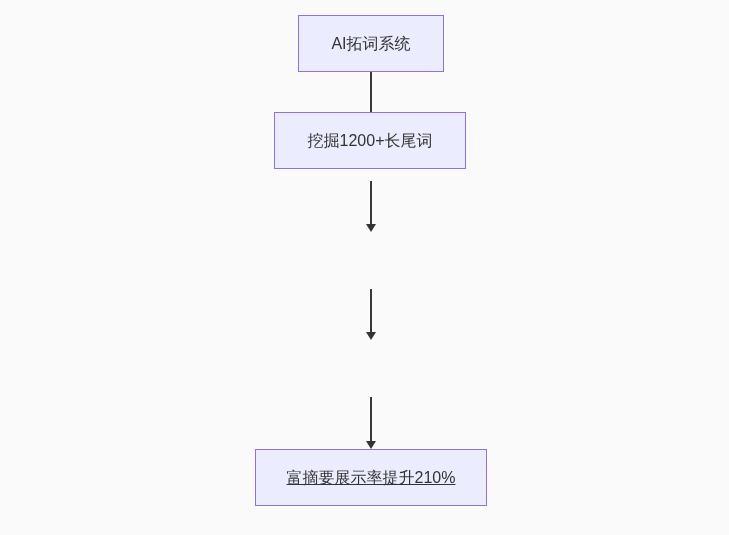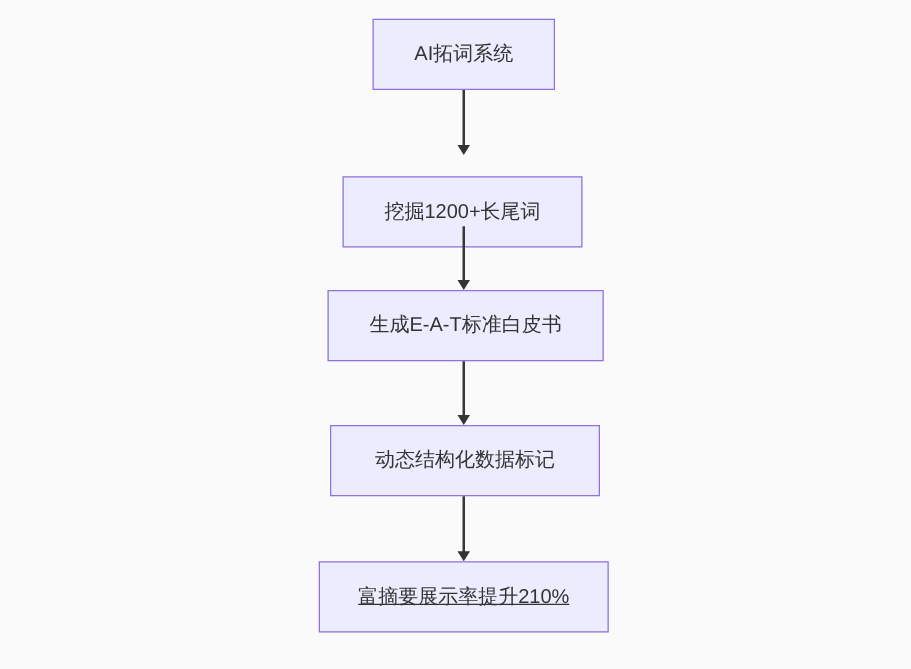--- a/index.html
+++ b/index.html
@@ -26,21 +26,21 @@
     color: #333333;
     font-size: 16px;
     line-height: 1;
     display: flex;
     align-items: center;
     justify-content: center;
     text-align: center;
     white-space: nowrap;
   }
   .node-1 { left: 298px; top: 15px;  width: 146px; height: 57px; }
-  .node-2 { left: 274px; top: 141px; width: 192px; height: 57px; }
+  .node-2 { left: 274px; top: 112px; width: 192px; height: 57px; }
   .node-3 { left: 262px; top: 232px; width: 221px; height: 57px; }
   .node-4 { left: 264px; top: 340px; width: 216px; height: 57px; }
   .node-5 { left: 255px; top: 449px; width: 232px; height: 57px; text-decoration: underline; }
 
   .edge {
     position: absolute;
     left: 366px;   
     width: 10px;
   }
   .edge-1 { top: 72px;  height: 52px; }
@@ -83,32 +83,26 @@
 
   <div class="node node-2">
     <span>挖掘1200+长尾词</span>
   </div>
 
   <div class="edge edge-2">
     <div class="line"></div>
     <div class="head"></div>
   </div>
 
-  <div class="node node-3">
-    <span>生成E-A-T标准白皮书</span>
-  </div>
 
   <div class="edge edge-3">
     <div class="line"></div>
     <div class="head"></div>
   </div>
 
-  <div class="node node-4">
-    <span>动态结构化数据标记</span>
-  </div>
 
   <div class="edge edge-4">
     <div class="line"></div>
     <div class="head"></div>
   </div>
 
   <div class="node node-5">
     <span>富摘要展示率提升210%</span>
   </div>
 

